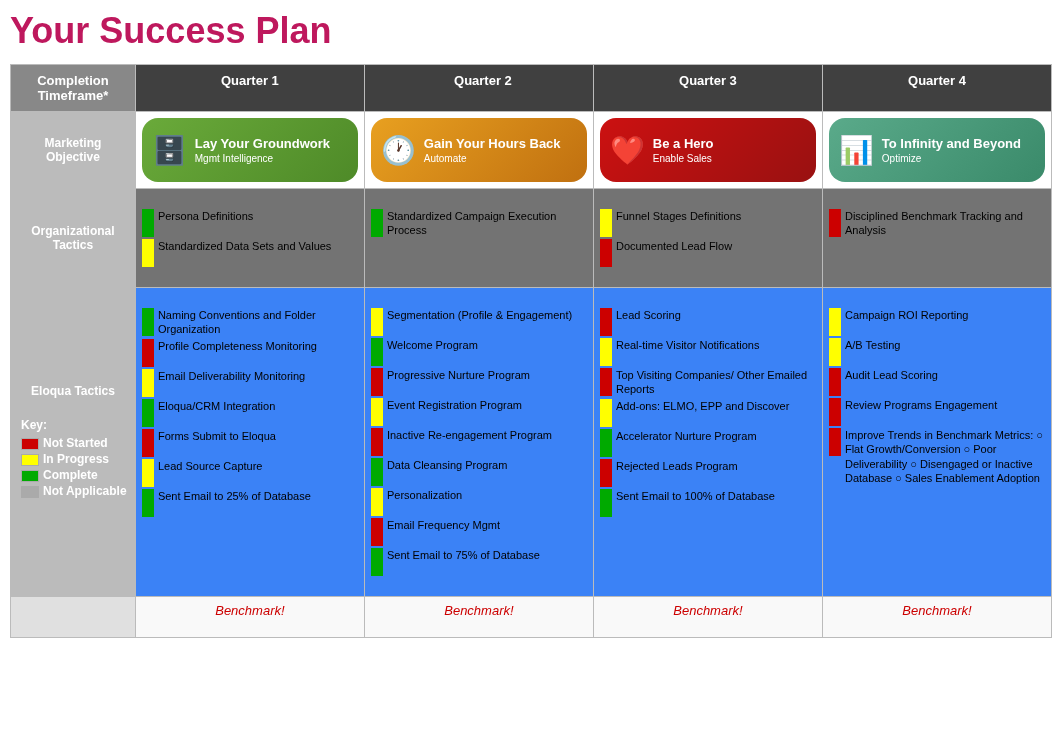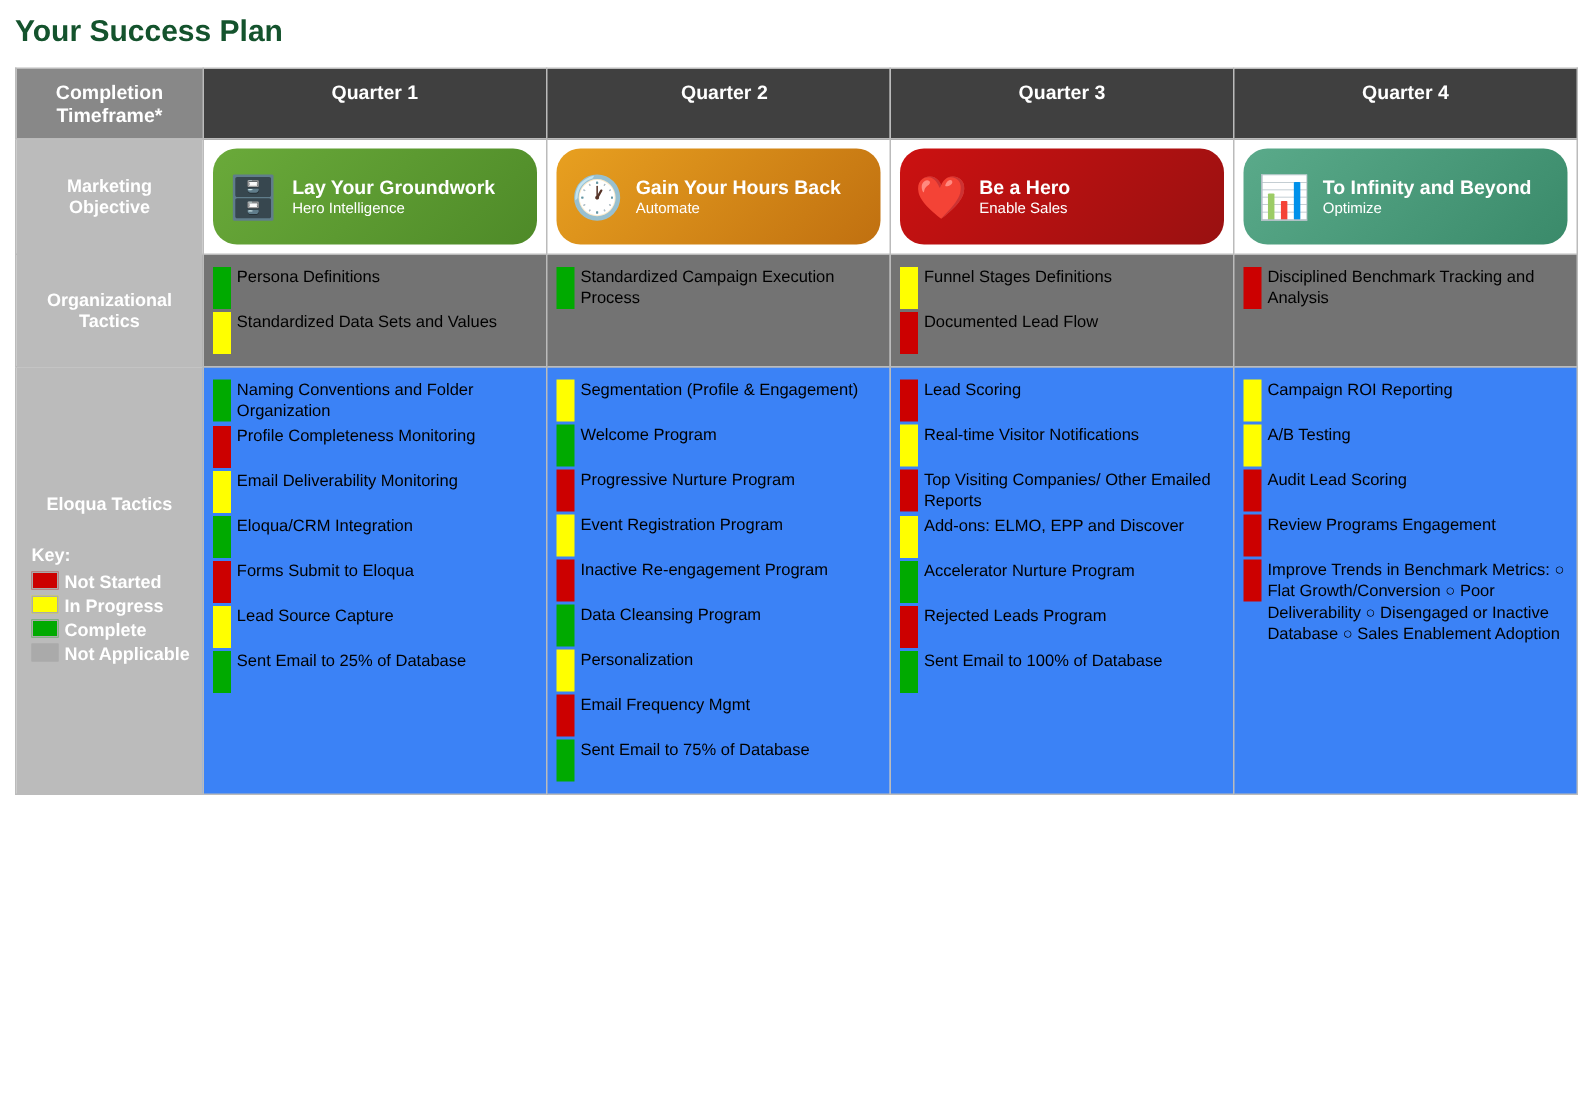--- a/index.html
+++ b/index.html
@@ -1,21 +1,21 @@
 <!DOCTYPE html>
 <html><head>
   <meta charset="utf-8">
   <style>
     * { box-sizing: border-box; margin: 0; padding: 0; }
     body { font-family: Arial, sans-serif; background: #fff; padding: 10px; }
 
-    h1 { font-size: 20px; font-weight: bold; color: #14532d; margin-bottom: 12px; }
+    h1 { font-size: 36px; font-weight: bold; color: #be185d; margin-bottom: 12px; }
 
     table { border-collapse: collapse; width: 100%; font-size: 11px; }
-    td, th { border: 1px solid #bbb; padding: 8px 6px; vertical-align: top; }
+    td, th { border: 1px solid #bbb; padding: 20px 6px; vertical-align: top; }
     .label-col { background: #bbb; color: #fff; font-weight: bold; text-align: center; font-size: 12px; vertical-align: middle; }
 
     .obj-cell { padding: 6px; }
     .obj-box {
       border-radius: 16px;
       padding: 8px 10px;
       display: flex;
       align-items: center;
       gap: 8px;
       min-height: 64px;
@@ -39,21 +39,21 @@
     }
     .dot-red { background: #cc0000; }
     .dot-yellow { background: #ffff00; }
     .dot-green { background: #00aa00; }
 
     .cell-with-dots { display: flex; flex-direction: column; gap: 2px; }
     .item-row { display: flex; align-items: flex-start; gap: 2px; }
     .item-text { flex: 1; line-height: 1.3; }
 
     .benchmark-cell { font-style: italic; font-size: 13px; color: #cc0000; text-align: center; padding: 6px; background: #f9f9f9; }
-    .key-row { display: flex; align-items: flex-start; gap: 4px; margin-bottom: 2px; }
+    .key-row { display: flex; align-items: flex-end; gap: 4px; margin-bottom: 2px; }
     .key-box { width: 18px; height: 12px; border: 1px solid #aaa; }
 
     .tactics-label { background: #bbb; color: #fff; font-weight: bold; text-align: center; font-size: 12px; vertical-align: middle; }
 
     .org-row td { background: #737373; }
     .eloq-row td { background: #3b82f6; }
 
     .top-header-row th { background: #404040; color: #fff; font-weight: bold; text-align: center; font-size: 13px; padding: 8px; }
   </style>
 </head>
@@ -74,21 +74,21 @@
   </thead>
   <tbody>
 
     <tr>
       <td class="label-col">Marketing Objective</td>
       <td class="obj-cell">
         <div class="obj-box q1-box">
           <span class="icon">🗄️</span>
           <div class="text-wrap">
             <span class="main-text">Lay Your Groundwork</span>
-            <span class="sub-text">Hero Intelligence</span>
+            <span class="sub-text">Mgmt Intelligence</span>
           </div>
         </div>
       </td>
       <td class="obj-cell">
         <div class="obj-box q2-box">
           <span class="icon">🕐</span>
           <div class="text-wrap">
             <span class="main-text">Gain Your Hours Back</span>
             <span class="sub-text">Automate</span>
           </div>
@@ -310,14 +310,21 @@
             <span class="item-text">Review Programs Engagement</span>
           </div>
           <div class="item-row">
             <div class="status-dot dot-red"></div>
             <span class="item-text">Improve Trends in Benchmark Metrics: ○ Flat Growth/Conversion ○ Poor Deliverability ○ Disengaged or Inactive Database ○ Sales Enablement Adoption</span>
           </div>
         </div>
       </td>
     </tr>
 
+    <tr>
+      <td style="background:#e0e0e0;"></td>
+      <td class="benchmark-cell">Benchmark!</td>
+      <td class="benchmark-cell">Benchmark!</td>
+      <td class="benchmark-cell">Benchmark!</td>
+      <td class="benchmark-cell">Benchmark!</td>
+    </tr>
   </tbody>
 </table>
 
 </body></html>

